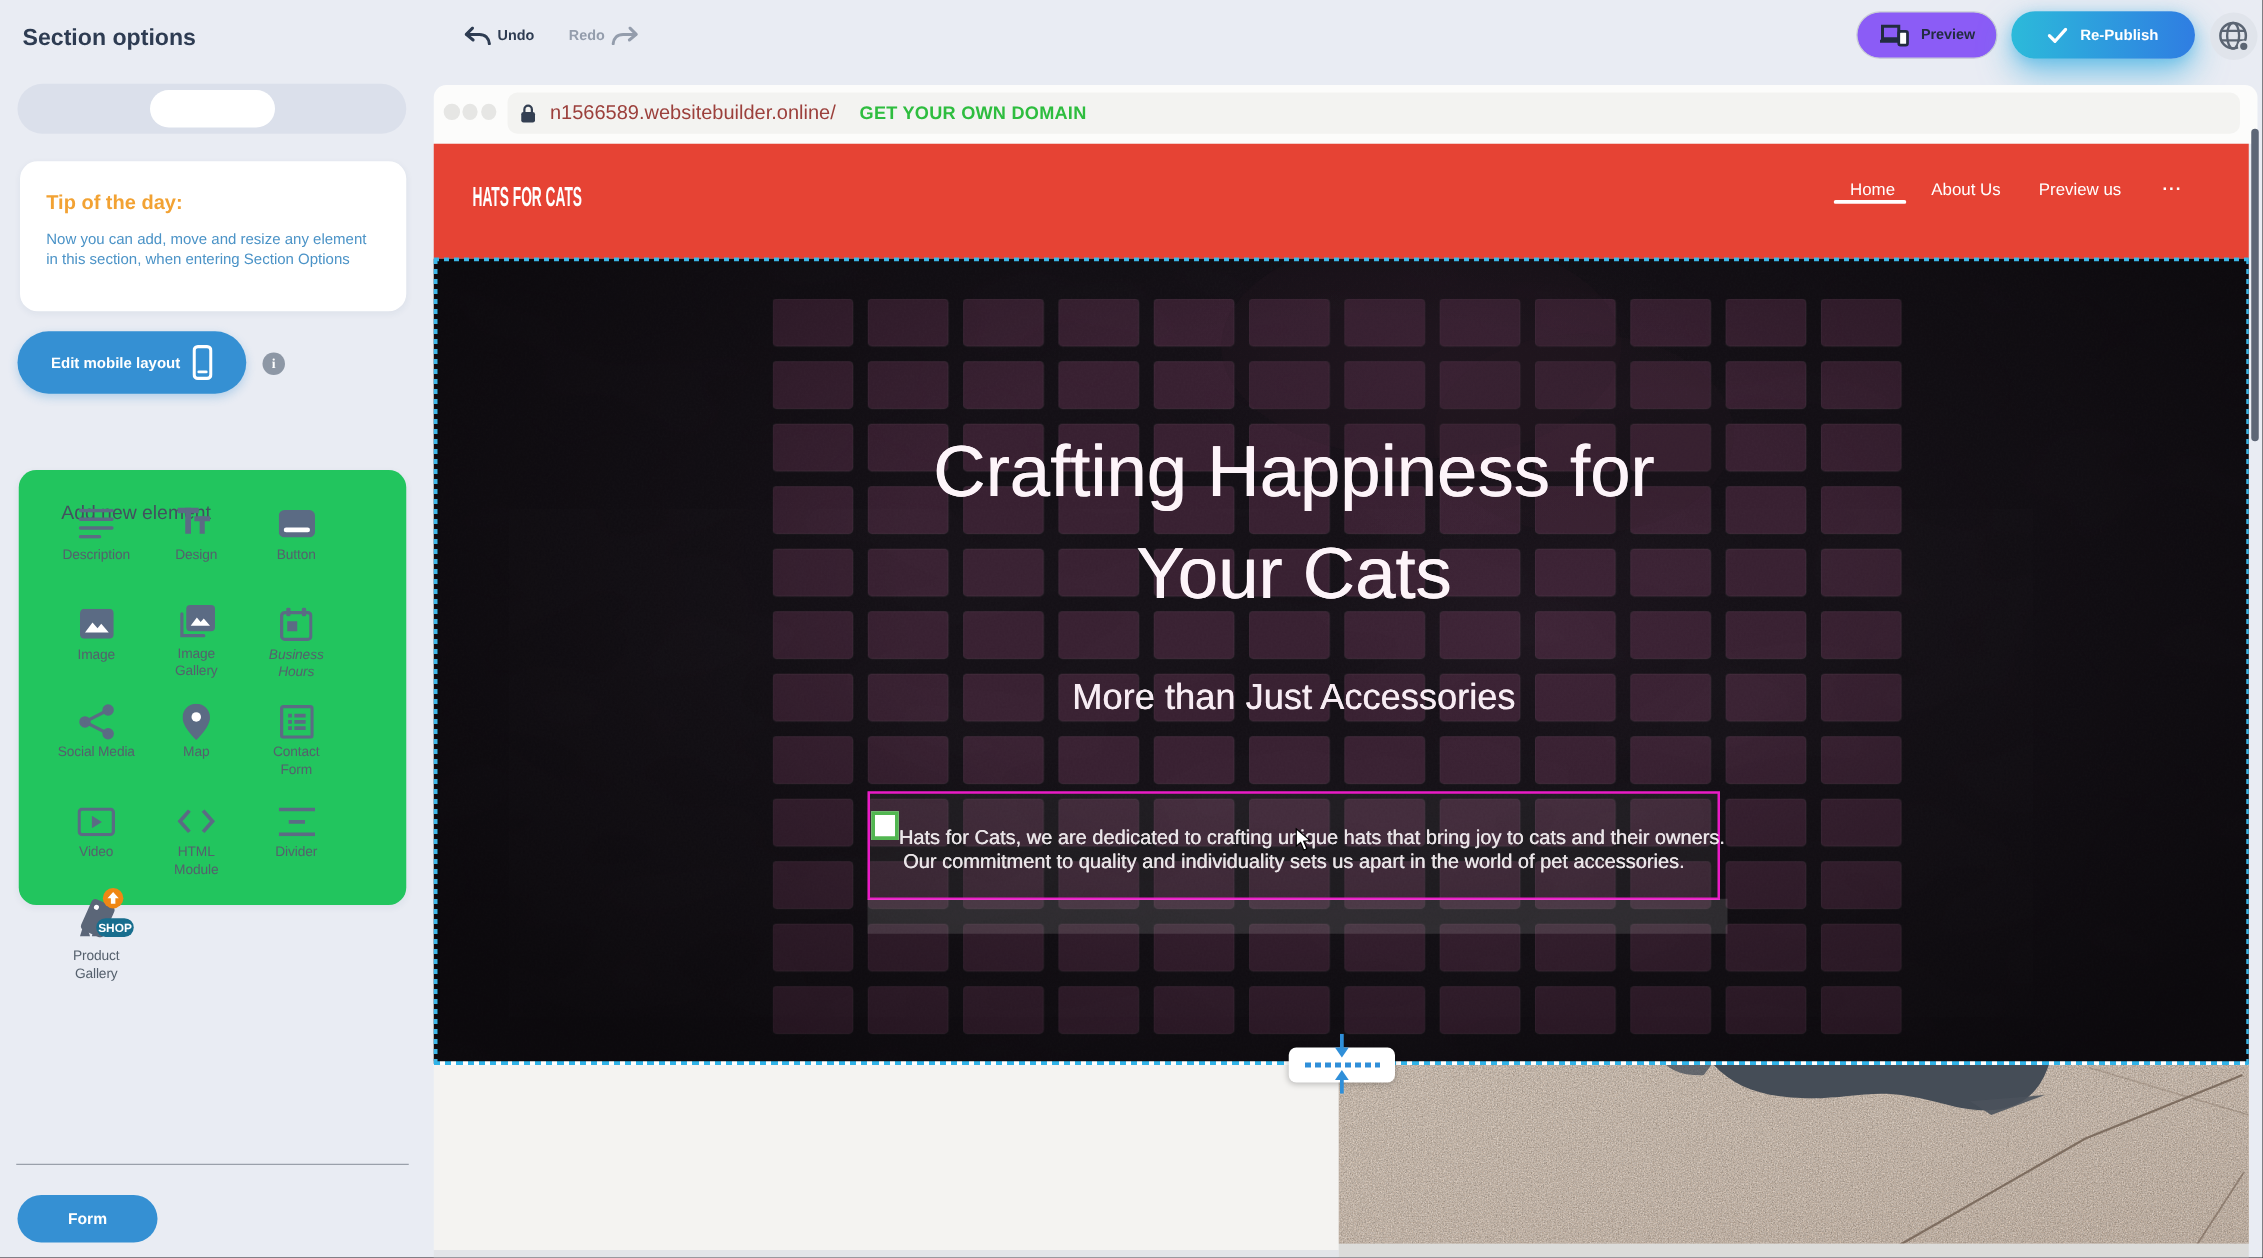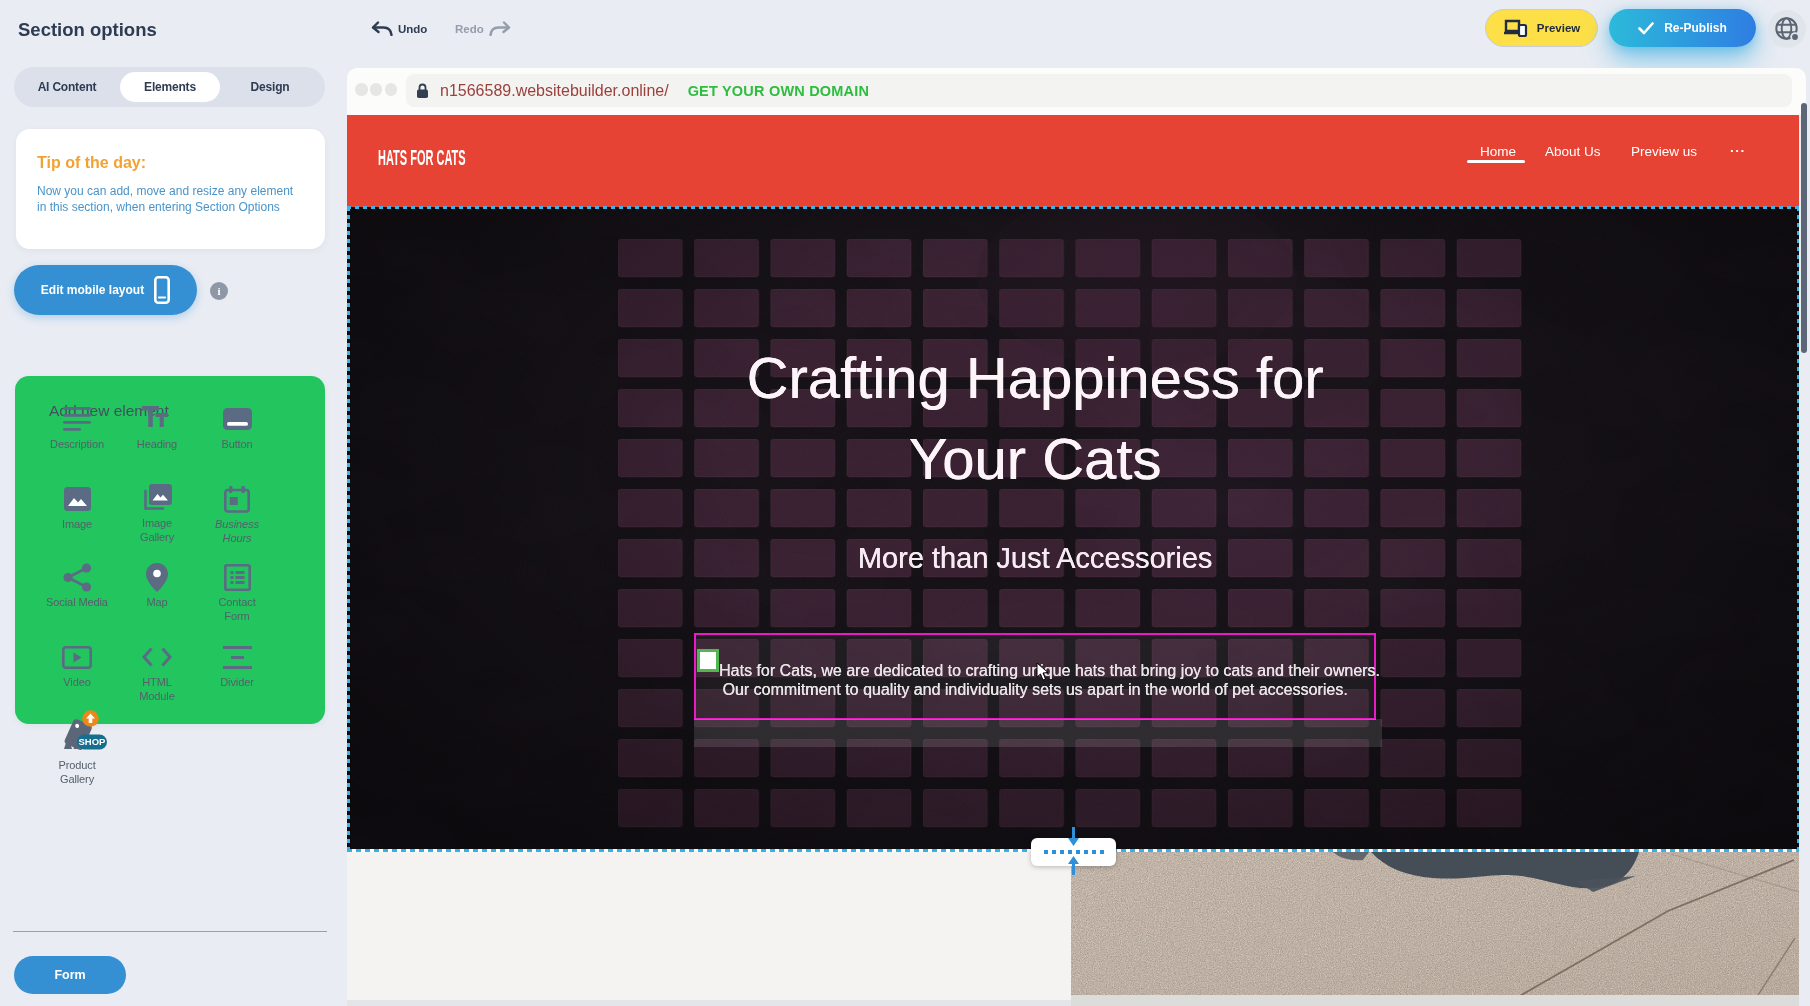--- a/index.html
+++ b/index.html
@@ -21,21 +21,21 @@
     <span>Undo</span>
   </div>
   <div class="abs" style="left:455px;top:21px;display:flex;align-items:center;gap:5px;color:#949dac;font-size:11.5px;font-weight:bold;">
     <span>Redo</span>
     <svg width="22" height="15" viewBox="0 0 22 15">
         <path d="M15 1.5 L20 6.5 L14.5 11" fill="none" stroke="#949dac" stroke-width="2.4" stroke-linecap="round" stroke-linejoin="round"></path>
         <path d="M19.5 6.5 H9.5 c-4.5 0-7.5 2.8-8 7.5" fill="none" stroke="#949dac" stroke-width="2.4" stroke-linecap="round"></path>
       </svg>
   </div>
 
-  <div class="abs" style="left:1485px;top:9px;width:113px;height:38px;background:#fde047;border:1px solid #c9cdd6;border-radius:19px;display:flex;align-items:center;justify-content:center;gap:8px;">
+  <div class="abs" style="left:1485px;top:9px;width:113px;height:38px;background:#8b5cf6;border:1px solid #c9cdd6;border-radius:19px;display:flex;align-items:center;justify-content:center;gap:8px;">
     <svg width="26" height="20" viewBox="0 0 26 20">
         <path d="M3 3 h13 v10 h-13 z M1 15 h17" fill="none" stroke="#222c3f" stroke-width="2.4"></path>
         <rect x="16" y="7" width="7" height="11" rx="1.5" fill="#fff" stroke="#222c3f" stroke-width="2.2"></rect>
       </svg>
     <span style="font-size:11.5px;font-weight:bold;color:#222c3f;">Preview</span>
   </div>
 
   <div class="abs" style="left:1609px;top:9px;width:147px;height:38px;border-radius:19px;background:linear-gradient(90deg,#2cbada,#2f7de2);box-shadow:0 12px 26px rgba(44,170,225,.6), 0 2px 10px rgba(44,170,225,.35);display:flex;align-items:center;justify-content:center;gap:10px;">
     <svg width="16" height="13" viewBox="0 0 16 13">
         <path d="M1.5 6.5 L6 11 L14.5 1.5" fill="none" stroke="#fff" stroke-width="2.6" stroke-linecap="round" stroke-linejoin="round"></path>
@@ -47,25 +47,20 @@
     <svg width="27" height="27" viewBox="0 0 27 27">
       <circle cx="12.5" cy="12.5" r="10.2" fill="none" stroke="#5b6573" stroke-width="2"></circle>
       <ellipse cx="12.5" cy="12.5" rx="4.8" ry="10.2" fill="none" stroke="#5b6573" stroke-width="1.9"></ellipse>
       <path d="M2.8 8.7 h19.4 M2.8 16.3 h19.4" stroke="#5b6573" stroke-width="1.9"></path>
       <circle cx="21" cy="21" r="3.8" fill="#5b6573" stroke="#e0e4eb" stroke-width="1.8"></circle>
     </svg>
   </div>
 
   <div class="abs" style="left:14px;top:67px;width:311px;height:40px;background:#dbe0eb;border-radius:20px;"></div>
   <div class="abs" style="left:120px;top:72px;width:100px;height:30px;background:#fff;border-radius:15px;"></div>
-  <div class="abs" style="left:14px;top:67px;width:311px;height:40px;display:flex;align-items:center;font-size:12px;font-weight:bold;color:#2e3c52;letter-spacing:-.2px;">
-    <div style="width:106px;text-align:center;">AI Content</div>
-    <div style="width:100px;text-align:center;">Elements</div>
-    <div style="width:100px;text-align:center;">Design</div>
-  </div>
 
   <div class="abs" style="left:16px;top:129px;width:309px;height:120px;background:#fff;border-radius:14px;box-shadow:0 2px 6px rgba(40,60,100,.06);">
     <div style="position:absolute;left:21px;top:25px;font-size:16px;font-weight:bold;color:#f2a233;">Tip of the day:</div>
     <div style="position:absolute;left:21px;top:55px;font-size:12px;line-height:15.5px;color:#4b93c7;white-space:nowrap;">Now you can add, move and resize any element<br>in this section, when entering Section Options</div>
   </div>
 
   <div class="abs" style="left:14px;top:265px;width:183px;height:50px;background:#3590d3;border-radius:25px;display:flex;align-items:center;justify-content:center;gap:10px;box-shadow:0 3px 8px rgba(53,144,211,.3);">
     <span style="font-size:12px;font-weight:bold;color:#fff;">Edit mobile layout</span>
     <svg width="16" height="28" viewBox="0 0 16 28">
         <rect x="1.3" y="1.3" width="13.4" height="25.4" rx="3" fill="none" stroke="#fff" stroke-width="2.6"></rect>
@@ -100,21 +95,21 @@
     <div class="ic">
         <svg width="30" height="26" viewBox="0 0 30 26">
           <g fill="#5b6b84">
             <rect x="0" y="0" width="17" height="4.5"></rect>
             <rect x="6.2" y="0" width="4.6" height="21"></rect>
             <rect x="13.5" y="7" width="12.5" height="4"></rect>
             <rect x="17.7" y="7" width="4.1" height="14"></rect>
           </g>
         </svg>
       </div>
-    <div class="lb">Heading</div>
+    <div class="lb">Design</div>
   </div>
   <div class="el" style="left:197px;top:404px;">
     <div class="ic">
         <svg width="29" height="22" viewBox="0 0 29 22">
           <rect x="0" y="0" width="29" height="22" rx="4.5" fill="#5b6b84"></rect>
           <rect x="4" y="14" width="21" height="3.8" rx="1.9" fill="#fff"></rect>
         </svg>
       </div>
     <div class="lb">Button</div>
   </div>

